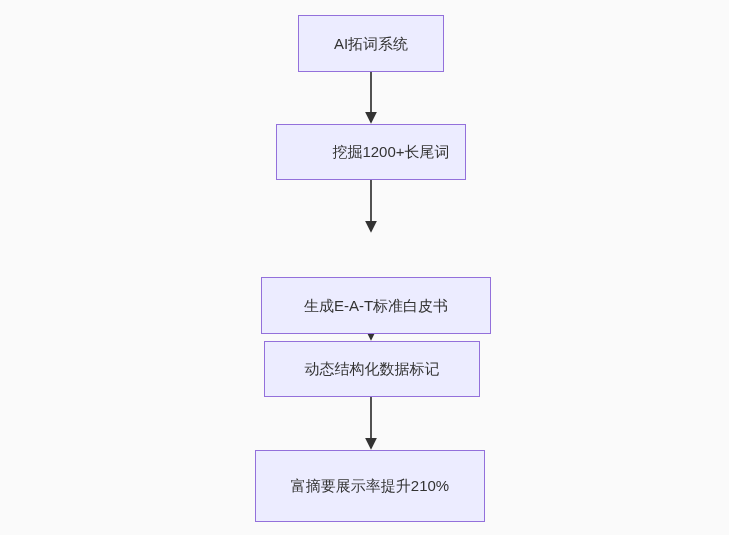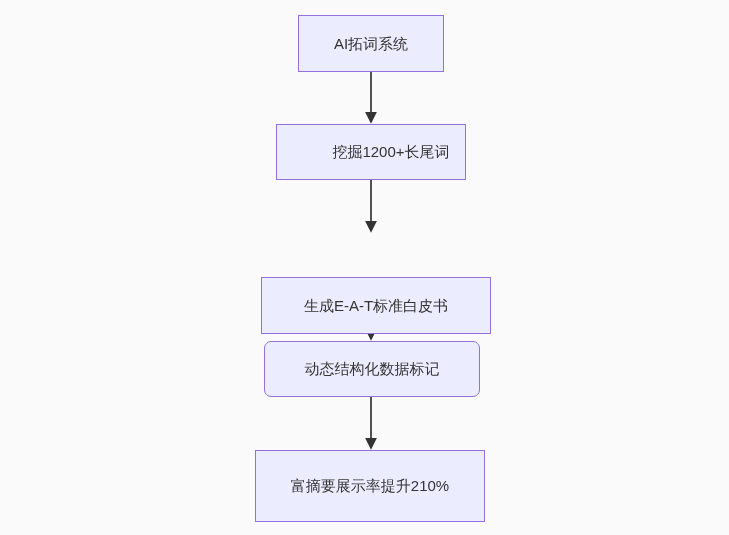--- a/index.html
+++ b/index.html
@@ -32,21 +32,21 @@
     display: flex;
     align-items: center;
     justify-content: center;
     text-align: center;
     line-height: 1.3;
     white-space: nowrap;
   }
   .node-1 { left: 298px; top: 15px;  width: 146px; height: 57px; }
   .node-2 { left: 276px; top: 124px; width: 190px; height: 56px; padding-left: 40px; }
   .node-3 { left: 261px; top: 233px; width: 230px; height: 57px; margin-top: 44px; }
-  .node-4 { left: 264px; top: 341px; width: 216px; height: 56px; border-radius: 7px; }
+  .node-4 { left: 264px; top: 341px; width: 216px; height: 56px; }
   .node-5 { left: 255px; top: 450px; width: 230px; height: 72px; }
   .edge-line {
     stroke: #333333;
     stroke-width: 1.7;
     fill: none;
   }
 </style>
 </head>
 <body>
 

